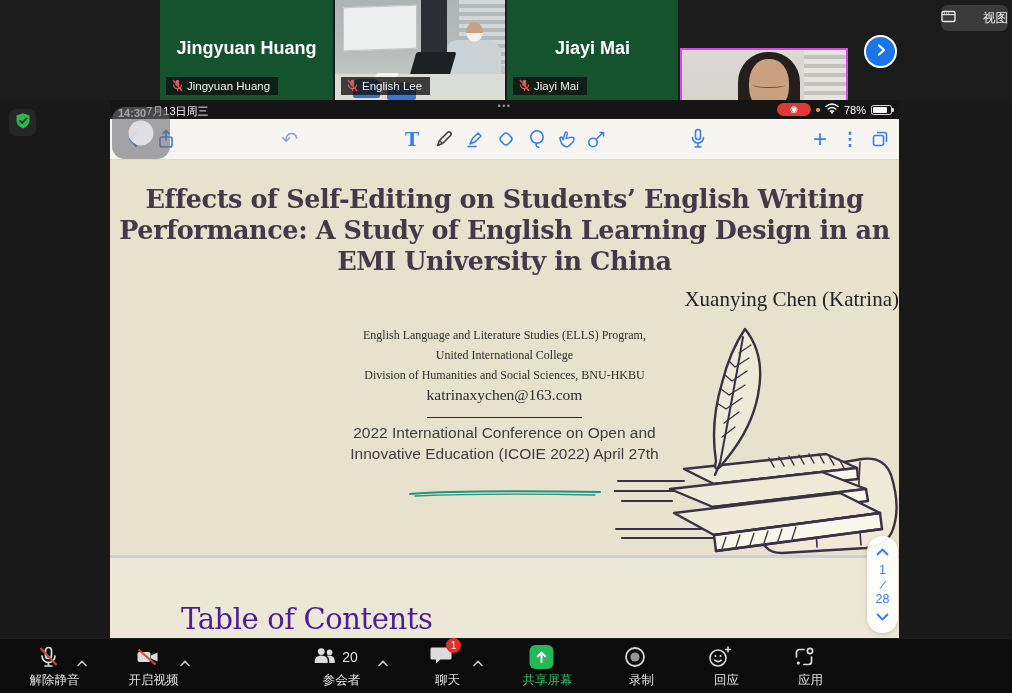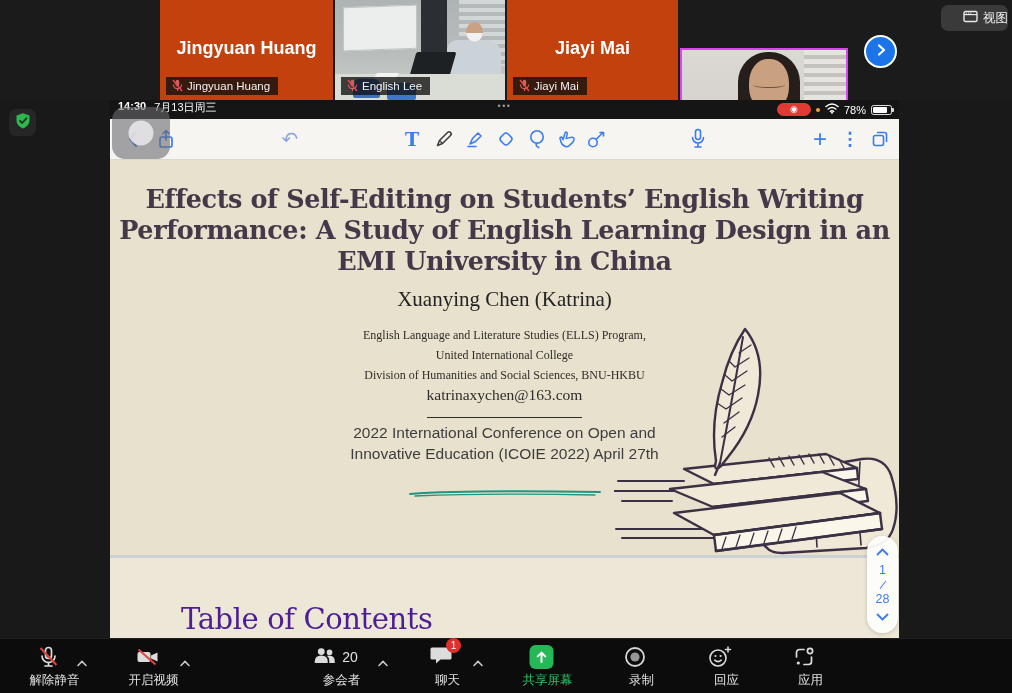--- a/index.html
+++ b/index.html
@@ -4,21 +4,21 @@
 <style>
   * { margin:0; padding:0; box-sizing:border-box; }
   html,body { background:#000; }
   .root {
     position:relative; width:1012px; height:693px; overflow:hidden;
     background:#191919; font-family:"Liberation Sans", sans-serif;
     -webkit-font-smoothing:antialiased;
   }
   
   .top-strip { position:absolute; left:0; top:0; width:1012px; height:100px; background:#1b1b1b; }
-  .tile { position:absolute; top:0; height:100px; background:#c2410c; overflow:hidden; }
+  .tile { position:absolute; top:0; height:100px; background:#14532d; overflow:hidden; }
   .tile .center-name { position:absolute; left:0; right:0; top:50%; transform:translateY(-58%);
     text-align:center; color:#fff; font-weight:bold; font-size:18px; }
   .name-tag { position:absolute; left:6px; bottom:5px; height:18px; display:flex; align-items:center;
     gap:4px; padding:0 8px 0 6px; background:rgba(16,16,16,.78); color:#f2f2f2; font-size:11.5px; }
   .tile-active { border:2px solid #d946ef;margin-top:48px; }
   
   .scene-p { position:absolute; inset:0; background:linear-gradient(180deg,#aeb3b4 0%,#b9bdbc 55%,#cfd2cd 100%); }
   .sp-board { position:absolute; left:8px; top:6px; width:74px; height:44px; background:#eceeee; border:1px solid #c2c6c6; transform:skewY(-2deg); }
   .sp-blinds { position:absolute; right:0; top:0; width:46px; height:66px;
     background:repeating-linear-gradient(180deg,#d3d6d7 0 4px,#b4b9bb 4px 8px); }
@@ -37,29 +37,29 @@
     background:repeating-linear-gradient(180deg,#e6e4e0 0 5px,#c5c2bd 5px 9px); }
   .sx-hair { position:absolute; left:56px; top:2px; width:62px; height:78px; background:#251e1b; border-radius:30px 30px 20px 20px; }
   .sx-face { position:absolute; left:67px; top:9px; width:40px; height:52px; background:#c9a080; border-radius:46%; }
   .sx-glasses { position:absolute; left:71px; top:30px; width:32px; height:8px; border-bottom:1.5px solid #6b5340; border-radius:40%; }
   .sx-shirt { position:absolute; left:26px; bottom:0; width:112px; height:35px; background:#b4cedd; border-radius:18px 18px 0 0; }
   .sx-collar { position:absolute; left:74px; bottom:22px; width:26px; height:13px; background:#e9eef1; clip-path:polygon(50% 100%,0 0,100% 0); }
   
   .next-btn { position:absolute; left:864px; top:35px; width:33px; height:33px; border-radius:50%;
     background:#1b74e8; border:2.5px solid #fff; display:flex; align-items:center; justify-content:center; }
   .view-btn { position:absolute; left:941px; top:5px; width:67px; height:26px; background:#3a3a3a;
-    border-radius:7px; display:flex; align-items:center; justify-content:flex-end; gap:5px;
+    border-radius:7px; display:flex; align-items:center; justify-content:space-between; gap:5px;
     color:#f0f0f0; font-size:12.5px; }
   
   .sec-badge { position:absolute; left:9px; top:109px; width:27px; height:27px; background:#262626;
     border-radius:7px; display:flex; align-items:center; justify-content:center; }
   
   .ipad { position:absolute; left:110px; top:100px; width:789px; height:538px; background:#101010; overflow:hidden; }
   .statusbar { position:absolute; left:0; top:0; width:100%; height:19px; background:#151515; color:#fff; }
-  .sb-left { position:absolute; left:8px; top:0; height:19px; display:flex; align-items:flex-start; gap:8px; font-size:11px; }
+  .sb-left { position:absolute; left:8px; top:0; height:19px; display:flex; align-items:flex-end; gap:0; font-size:11px; }
   .sb-time { font-weight:bold; }
   .sb-dots { position:absolute; left:50%; top:1px; transform:translateX(-50%); color:#9a9a9a; font-size:9px; letter-spacing:1.5px; }
   .sb-right { position:absolute; right:7px; top:0; height:19px; display:flex; align-items:center; gap:5px; font-size:11px; }
   .rec-pill { width:34px; height:13px; border-radius:7px; background:#e03a34; color:#fff; font-size:9px;
     display:flex; align-items:center; justify-content:center; line-height:1; }
   .orange-dot { width:4px; height:4px; border-radius:2px; background:#f2a33c; }
   .battery { position:relative; width:21px; height:10px; border:1px solid rgba(255,255,255,.85); border-radius:2.5px; }
   .battery i { position:absolute; left:1px; top:1px; bottom:1px; width:14px; background:#fff; border-radius:1px; }
   .battery::after { content:""; position:absolute; right:-3px; top:2.5px; width:2px; height:4px; background:rgba(255,255,255,.85); border-radius:0 1px 1px 0; }
   .ipad-toolbar { position:absolute; left:0; top:19px; width:100%; height:41px; background:#f6f5f2; border-bottom:1px solid #dad8d2; }
@@ -68,21 +68,21 @@
     background:rgba(106,106,112,.6); z-index:5; }
   .assistive i { position:absolute; left:50%; top:50%; transform:translate(-50%,-50%);
     width:25px; height:25px; border-radius:50%; background:rgba(233,233,238,.85); }
   
   .page1 { position:absolute; left:0; top:60px; width:100%; height:395px; background:#e8e1cd; }
   .page-sep { position:absolute; left:0; top:455px; width:100%; height:3px; background:#ccd1d5; }
   .page2 { position:absolute; left:0; top:458px; width:100%; height:80px; background:#ede7d7; }
   .slide-title { position:absolute; left:0; right:0; top:24px; text-align:center;
     font-family:"DejaVu Serif", serif; font-weight:bold; font-size:25.5px; line-height:31px;
     color:#443849; letter-spacing:-0.4px; }
-  .slide-author { position:absolute; left:0; right:0; top:127px; text-align:center;
+  .slide-author { position:absolute; left:0; right:0; top:127px; text-align:right;
     font-family:"Liberation Serif", serif; font-size:21px; color:#232323; }
   .slide-affil { position:absolute; left:0; right:0; top:165px; text-align:center;
     font-family:"Liberation Serif", serif; font-size:12px; line-height:20px; color:#2e2c2a; }
   .slide-email { position:absolute; left:0; right:0; top:226px; text-align:center;
     font-family:"Liberation Serif", serif; font-size:15.5px; color:#2e2c2a; }
   .slide-email span { border-bottom:1px solid #2e2c2a; padding-bottom:14px; }
   .slide-conf { position:absolute; left:0; right:0; top:262px; text-align:center;
     font-size:15.5px; line-height:21px; color:#3d3d3d; }
   .teal-line { position:absolute; left:50%; top:324px; transform:translateX(-50%); }
   .illus { position:absolute; right:0; bottom:0; width:285px; height:232px; }

